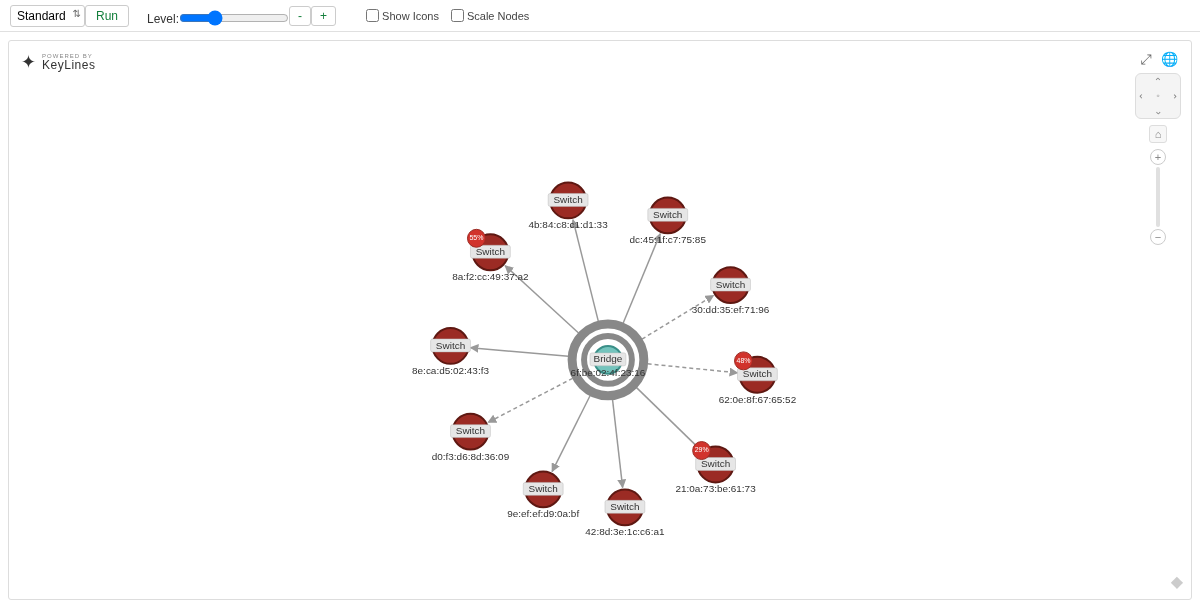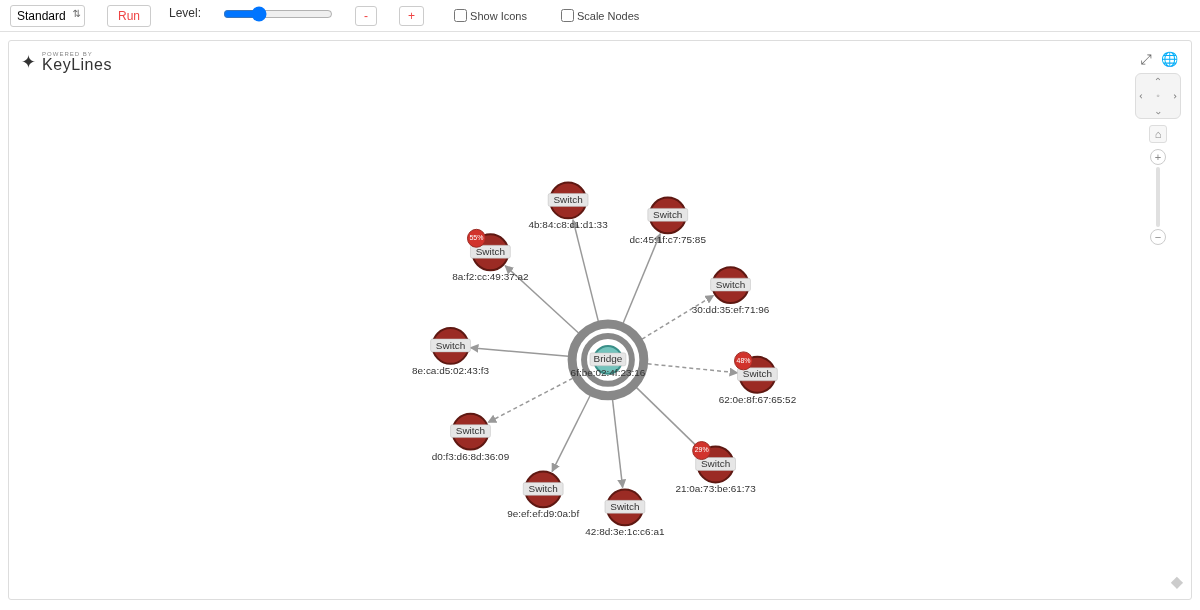--- a/index.html
+++ b/index.html
@@ -1,34 +1,34 @@
 <!DOCTYPE html>
 <html><head>
 <meta charset="utf-8">
 <style>
 * { box-sizing: border-box; margin: 0; padding: 0; }
 body { font-family: -apple-system, Helvetica, Arial, sans-serif; font-size: 12px; color: #333; background: #fff; }
 
 .toolbar { display: flex; align-items: center; gap: 18px; padding: 6px 10px; border-bottom: 1px solid #e0e0e0; height: 32px; }
-.group { display: flex; align-items: flex-start; gap: 22px; }
+.group { display: flex; align-items: flex-end; gap: 0; }
 .select { appearance: none; border: 1px solid #ccc; border-radius: 3px; padding: 3px 18px 3px 6px; background: #fff; font-size: 12px; position: relative; }
 .select-wrap { position: relative; display: inline-block; }
 .select-wrap::after { content: "⇅"; position: absolute; right: 4px; top: 3px; font-size: 10px; color: #666; pointer-events: none; }
-.btn { border: 1px solid #ccc; border-radius: 3px; background: #fff; padding: 3px 10px; font-size: 12px; cursor: pointer; color: #ef4444; }
+.btn { border: 1px solid #ccc; border-radius: 3px; background: #fff; padding: 3px 10px; font-size: 12px; cursor: pointer; color: #15803d; }
 .btn.sm { padding: 2px 8px; }
 .slider { width: 110px; }
 label.chk { font-size: 11px; color: #444; display: flex; align-items: center; gap: 3px; padding-left: 12px; }
 input[type=checkbox] { margin: 0; }
 
 .canvas-wrap { position: relative; margin: 8px; border: 1px solid #ddd; border-radius: 3px; height: 560px; overflow: hidden; }
 .logo { position: absolute; top: 10px; left: 12px; display: flex; align-items: center; gap: 6px; color: #333; }
 .logo .mark { font-size: 18px; transform: scaleX(-1); }
 .logo .txt { display: flex; flex-direction: column; line-height: 1; }
 .logo .txt .pow { font-size: 6px; letter-spacing: 1px; color: #888; }
-.logo .txt .kl { font-size: 16px; font-weight: 300; letter-spacing: .5px; }
+.logo .txt .kl { font-size: 12px; font-weight: 300; letter-spacing: .5px; }
 
 .nav { position: absolute; top: 10px; right: 10px; display: flex; flex-direction: column; align-items: center; gap: 6px; }
 .nav-top { display: flex; gap: 8px; align-items: center; }
 .icon-btn { width: 16px; height: 16px; display: flex; align-items: center; justify-content: center; cursor: pointer; color: #666; font-size: 14px; }
 .globe { color: #2a6fd6; }
 .dpad { width: 46px; height: 46px; display: grid; grid-template: repeat(3,1fr)/repeat(3,1fr); background: #f4f4f4; border: 1px solid #ddd; border-radius: 6px; }
 .dpad span { display: flex; align-items: center; justify-content: center; font-size: 10px; color: #888; cursor: pointer; }
 .home { width: 18px; height: 18px; border: 1px solid #ddd; border-radius: 3px; display: flex; align-items: center; justify-content: center; font-size: 11px; cursor: pointer; color: #888; background: #f7f7f7; }
 .zoom { display: flex; flex-direction: column; align-items: center; gap: 0; }
 .zoom .zb { width: 16px; height: 16px; border: 1px solid #ccc; border-radius: 50%; display: flex; align-items: center; justify-content: center; font-size: 11px; cursor: pointer; background: #fff; color: #888; }

